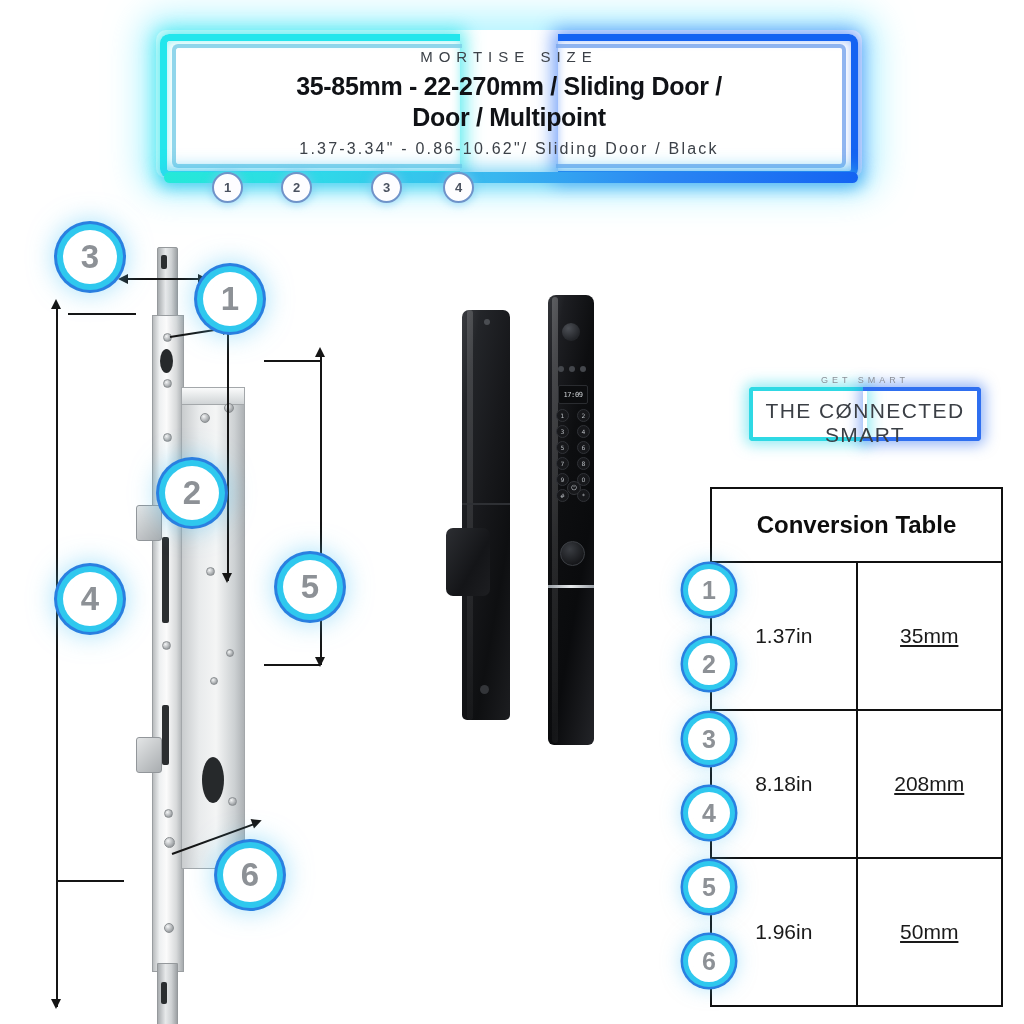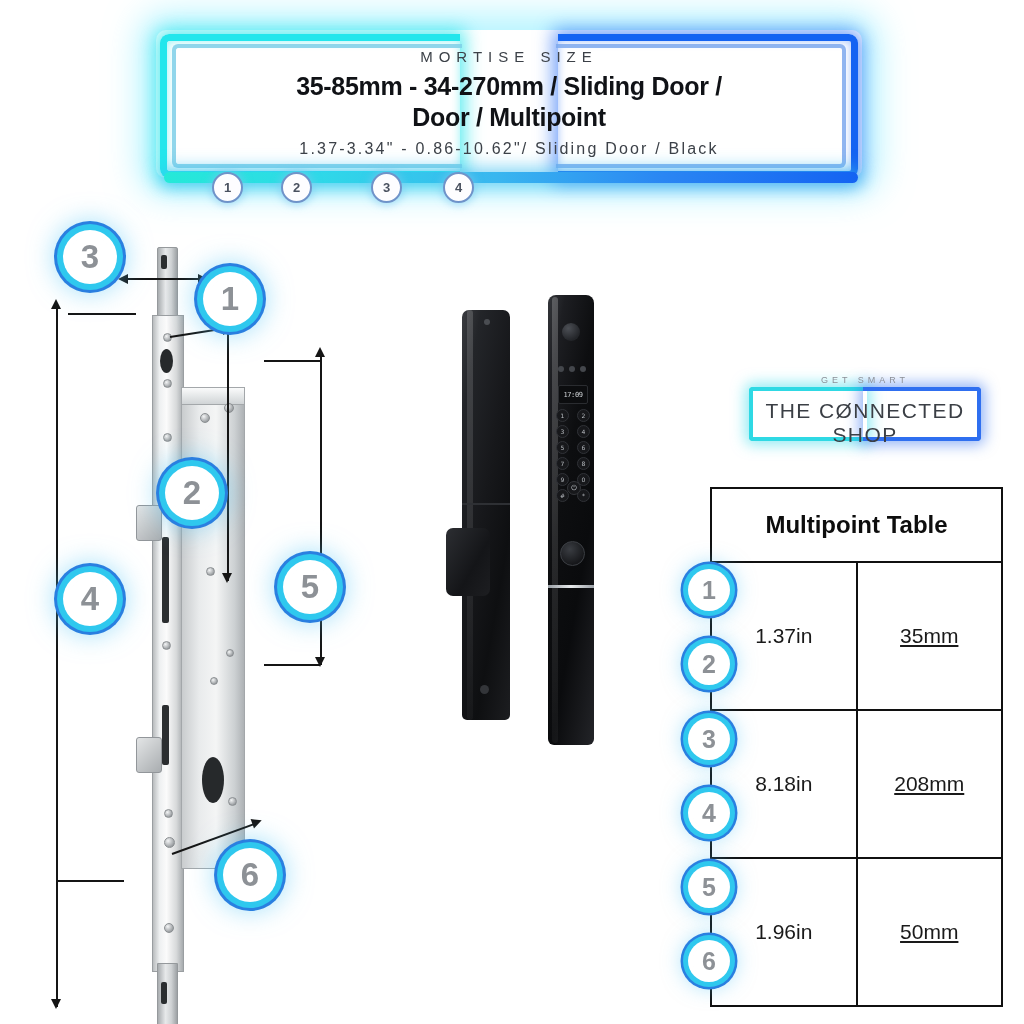--- a/index.html
+++ b/index.html
@@ -278,21 +278,21 @@
   <div class="header">
     <div class="hdr-glow"></div>
     <div class="brk brk-cyan-outer"></div>
     <div class="brk brk-cyan-inner"></div>
     <div class="brk brk-blue-outer"></div>
     <div class="brk brk-blue-inner"></div>
     <div class="hdr-bar"></div>
 
     <div class="hdr-text">
       <p class="kicker">MORTISE SIZE</p>
-      <p class="h-title">35-85mm - 34-270mm / Sliding Door /</p>
+      <p class="h-title">35-85mm - 22-270mm / Sliding Door /</p>
       <p class="h-title">Door / Multipoint</p>
       <p class="h-sub">1.37-3.34" - 0.86-10.62"/ Sliding Door / Black</p>
     </div>
 
     <div class="mini-badge" style="left:62px;top:150px;">1</div>
     <div class="mini-badge" style="left:131px;top:150px;">2</div>
     <div class="mini-badge" style="left:221px;top:150px;">3</div>
     <div class="mini-badge" style="left:293px;top:150px;">4</div>
   </div>
 
@@ -398,28 +398,28 @@
     </div>
     <div class="key-power">⏻</div>
     <div class="fingerprint"></div>
     <div class="side-split"></div>
   </div>
 
   <div class="brand">
     <div class="brand-frame-l"></div>
     <div class="brand-frame-r"></div>
     <div class="brand-kicker">GET SMART</div>
-    <div class="brand-name"><span>THE C</span><span class="brand-o">Ø</span><span>NNECTED SHOP</span></div>
+    <div class="brand-name"><span>THE C</span><span class="brand-o">Ø</span><span>NNECTED SMART</span></div>
   </div>
 
   <div class="table-wrap">
     <table class="conv">
       <tbody>
           <tr>
-        <th class="title" colspan="2">Multipoint Table</th>
+        <th class="title" colspan="2">Conversion Table</th>
       </tr>
       <tr>
         <td class="val-in">1.37in</td>
         <td class="val-mm">35mm</td>
       </tr>
       <tr>
         <td class="val-in">8.18in</td>
         <td class="val-mm">208mm</td>
       </tr>
       <tr>

